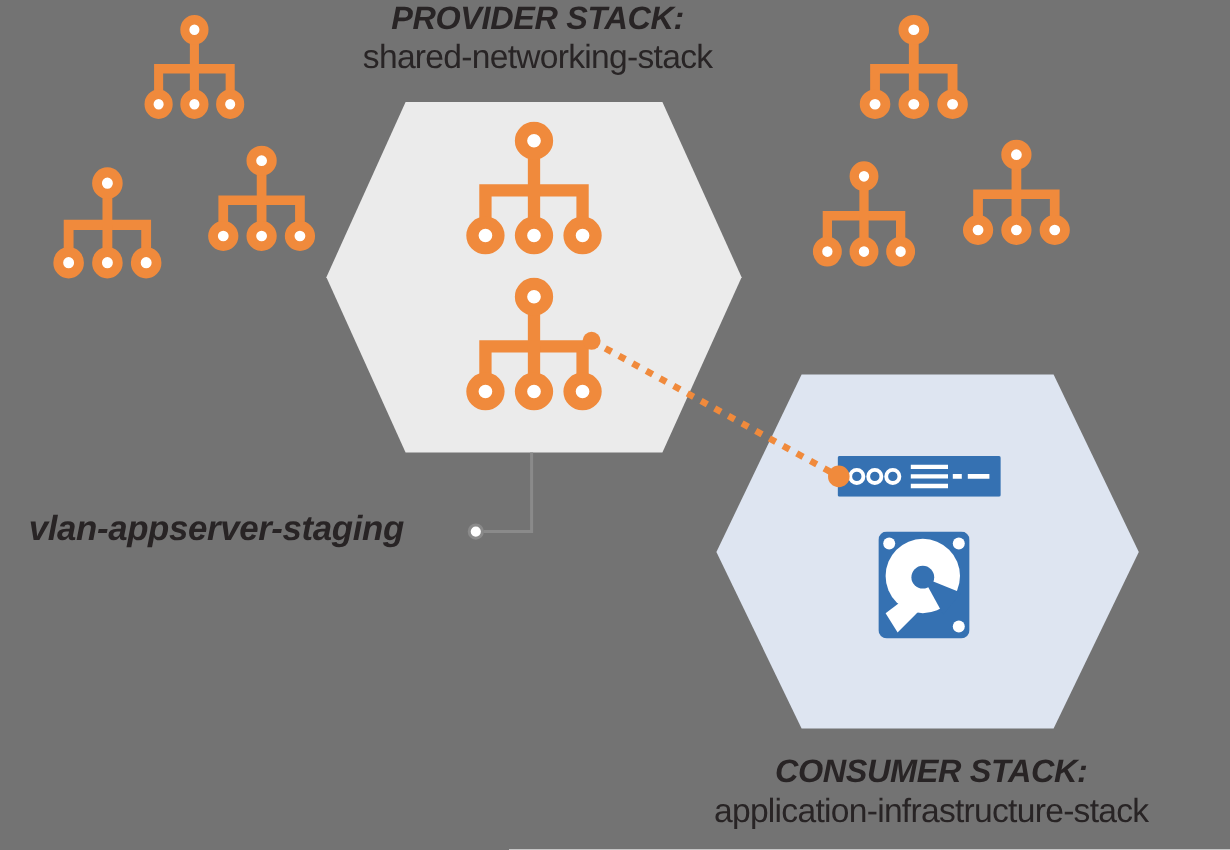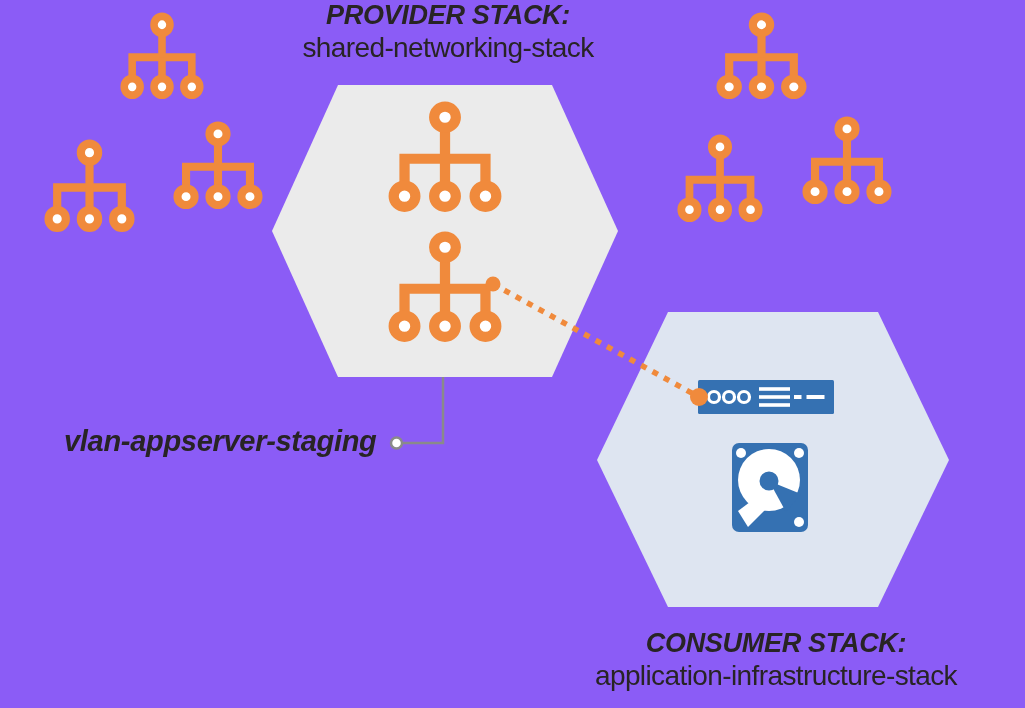--- a/index.html
+++ b/index.html
@@ -1,17 +1,17 @@
 <!DOCTYPE html>
 <html style="--orange: #F08A3C; --steel_blue: #3571B2; --provider_hex_fill: #EBEBEB; --consumer_hex_fill: #DEE5F1; --text: #282425; --connector_gray: #8A8A8A;"><head>
 <meta charset="utf-8">
 <style>
   html,body{margin:0;padding:0;background:#ffffff;}
   .canvas{
-    position:relative;width:1025px;height:708px;overflow:hidden;background:#8b5cf6;
+    position:relative;width:1025px;height:708px;overflow:hidden;background:#737373;
     font-family:"Liberation Sans","DejaVu Sans",sans-serif;
     color:var(--text,#282425);
   }
   .abs{position:absolute;}
   svg.layer{position:absolute;left:0;top:0;width:1025px;height:708px;pointer-events:none;}
   .hex-provider{fill:var(--provider_hex_fill,#EBEBEB);}
   .hex-consumer{fill:var(--consumer_hex_fill,#DEE5F1);}
   .net-icon{color:var(--orange,#F08A3C);}
   .blue-icon{color:var(--steel_blue,#3571B2);}
   .callout-stroke{stroke:var(--connector_gray,#8A8A8A);}
@@ -22,21 +22,21 @@
     font-weight:bold;font-style:italic;font-size:27px;line-height:30px;
     letter-spacing:-0.3px;white-space:nowrap;
   }
   .stack-name{
     font-weight:normal;font-size:28px;line-height:36px;
     letter-spacing:-0.6px;white-space:nowrap;
   }
   .vlan-label{
     position:absolute;left:24px;top:424px;
     font-weight:bold;font-style:italic;font-size:29px;line-height:34px;
-    letter-spacing:-0.3px;white-space:nowrap;margin-left:40px;
+    letter-spacing:-0.3px;white-space:nowrap;
   }
 </style>
 </head>
 <body>
 
 <div class="canvas">
 
   <svg width="0" height="0" style="position:absolute" aria-hidden="true">
     <defs>
       <g id="net-shape">

